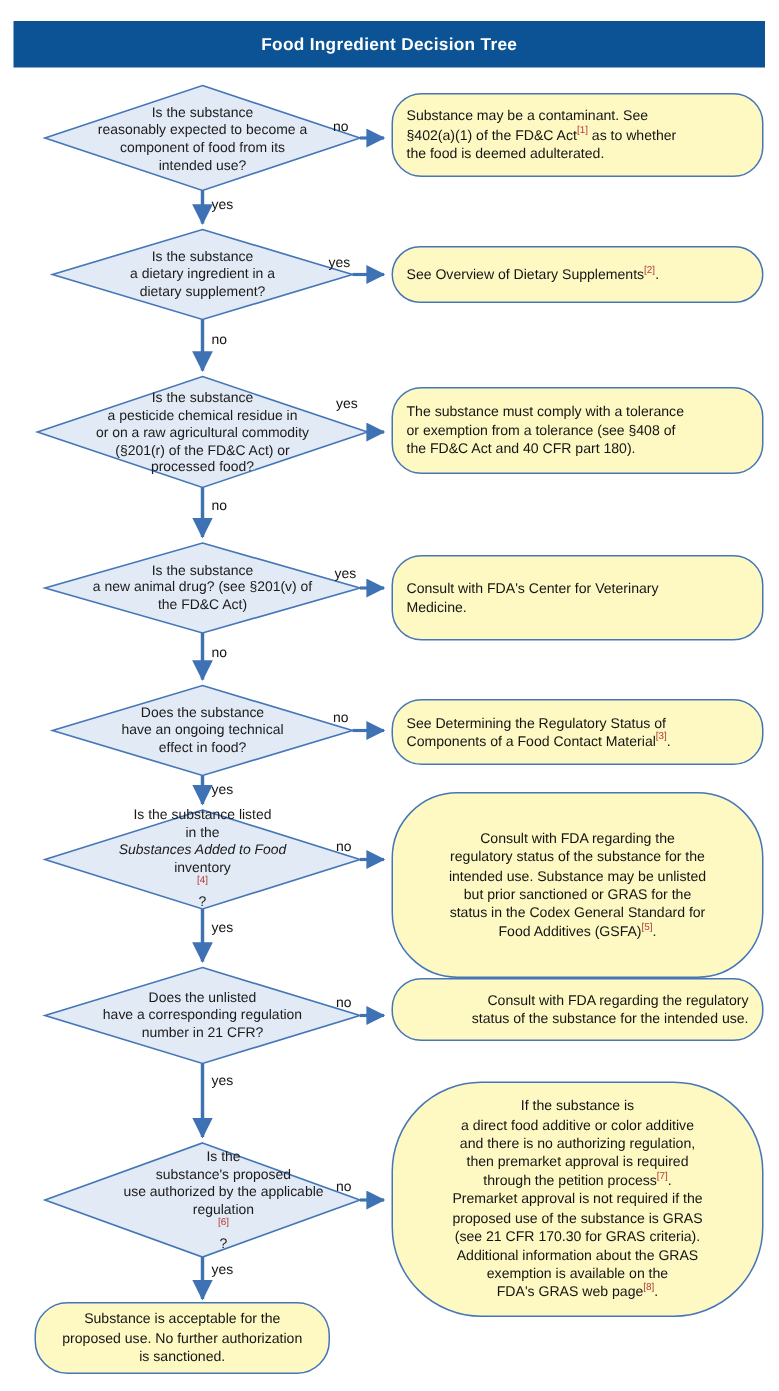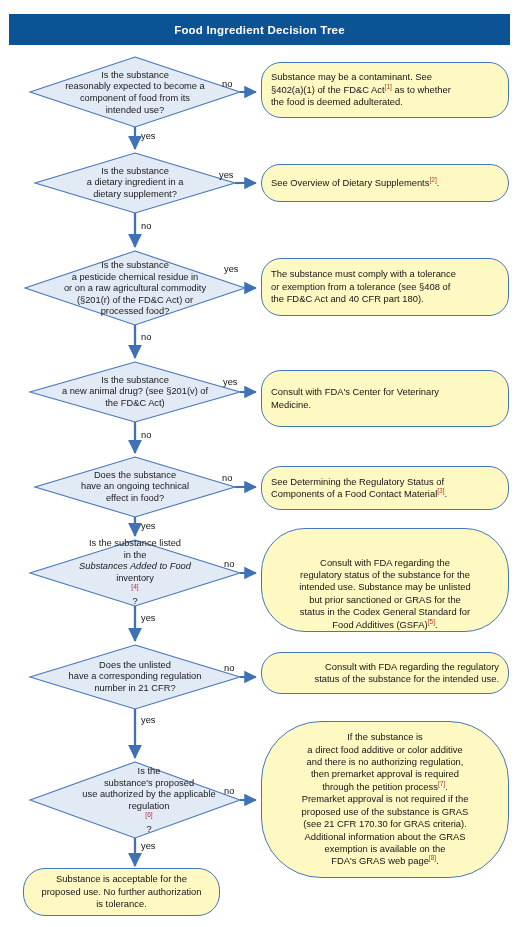--- a/index.html
+++ b/index.html
@@ -234,21 +234,21 @@
     </div>
   </div>
 
   <div class="rbox left" style="left:261px;top:466px;width:248px;height:44px;border-radius:20px;">
     <div class="inner">
       <div>See Determining the Regulatory Status of</div>
       <div><span>Components of a Food Contact Material</span><sup class="ref">[3]</sup><span>.</span></div>
     </div>
   </div>
 
-  <div class="rbox center" style="left:261px;top:528px;width:248px;height:104px;border-radius:44px;align-items:flex-end;">
+  <div class="rbox center" style="left:261px;top:528px;width:248px;height:124px;border-radius:44px;">
     <div class="inner">
       <div>Consult with FDA regarding the</div>
       <div>regulatory status of the substance for the</div>
       <div>intended use. Substance may be unlisted</div>
       <div>but prior sanctioned or GRAS for the</div>
       <div>status in the Codex General Standard for</div>
       <div><span>Food Additives (GSFA)</span><sup class="ref">[5]</sup><span>.</span></div>
     </div>
   </div>
 
@@ -272,17 +272,17 @@
       <div>Additional information about the GRAS</div>
       <div>exemption is available on the</div>
       <div><span>FDA's GRAS web page</span><sup class="ref">[8]</sup><span>.</span></div>
     </div>
   </div>
 
   <div class="rbox center" style="left:23px;top:868px;width:197px;height:48px;border-radius:22px;">
     <div class="inner">
       <div>Substance is acceptable for the</div>
       <div>proposed use. No further authorization</div>
-      <div>is tolerance.</div>
+      <div>is sanctioned.</div>
     </div>
   </div>
 
 </div>
 
 </body></html>

